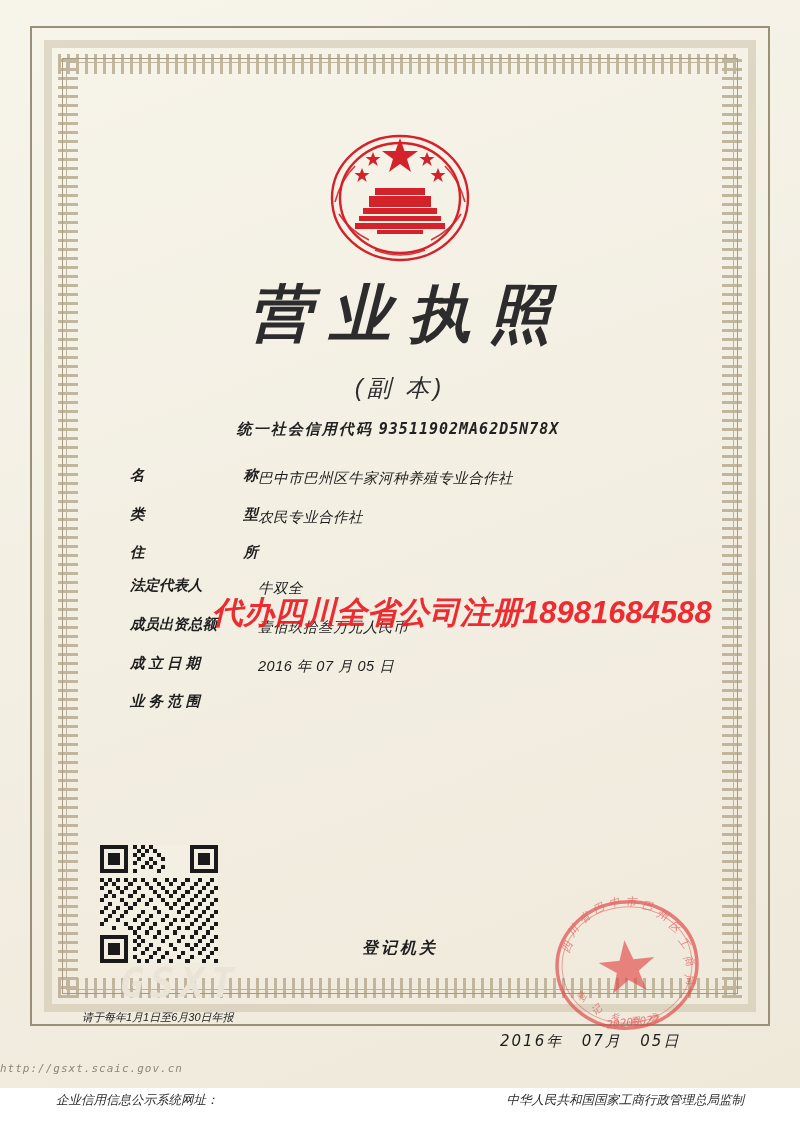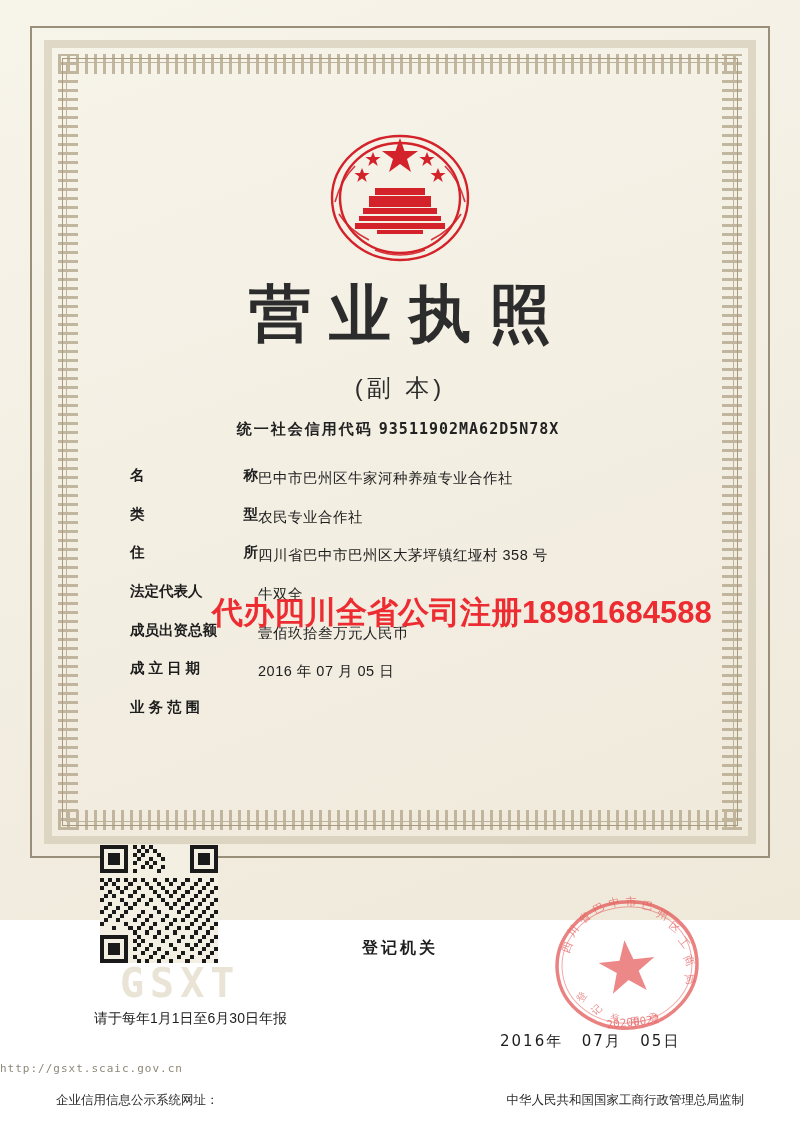--- a/index.html
+++ b/index.html
@@ -4,22 +4,23 @@
 <style>
   html,body{margin:0;padding:0;}
   body{
     width:800px;height:1140px;
     background:#ffffff;
     font-family:"Liberation Sans", sans-serif;
     overflow:hidden;
     position:relative;
   }
   .page{
-    position:absolute;left:0;top:0;width:800px;height:920px;
+    position:absolute;left:0;top:0;width:800px;height:1088px;
     background:linear-gradient(160deg,#f7f4ea 0%,#f3efe3 45%,#efe9da 100%);
+    font-style:italic;
   }
   
   .border-outer{
     position:absolute;left:30px;top:26px;right:30px;bottom:62px;
     border:2px solid #9a8f78;
   }
   .border-key{
     position:absolute;left:38px;top:34px;right:38px;bottom:70px;
     border:20px solid transparent;
     background:
@@ -139,22 +140,22 @@
   }
   .issue-date .n{font-family:"DejaVu Sans",sans-serif;}
 
   
   .seal{
     position:absolute;left:548px;top:890px;width:158px;height:150px;
     opacity:.82;
   }
 
   .annual{
-    position:absolute;left:94px;top:1010px;
-    font-size:14px;
+    position:absolute;left:82px;top:1010px;
+    font-size:11px;
     color:#1d1d1d;
   }
   .url-center{
     position:absolute;left:0;right:0;top:1062px;
     text-align:left;
     font-family:"DejaVu Sans Mono",monospace;
     font-size:11px;
     color:#8e8madd;
     color:#8d8877;
     letter-spacing:1px;
@@ -244,21 +245,20 @@
           <span>类</span>
           <span>型</span>
         </div>
       <div class="value">农民专业合作社</div>
     </div>
     <div class="row">
       <div class="label">
           <span>住</span>
           <span>所</span>
         </div>
-      <div class="value">四川省巴中市巴州区大茅坪镇红垭村 358 号</div>
     </div>
     <div class="row">
       <div class="label l5">法定代表人</div>
       <div class="value">牛双全</div>
     </div>
     <div class="row">
       <div class="label l5">成员出资总额</div>
       <div class="value">壹佰玖拾叁万元人民币</div>
     </div>
     <div class="row">

